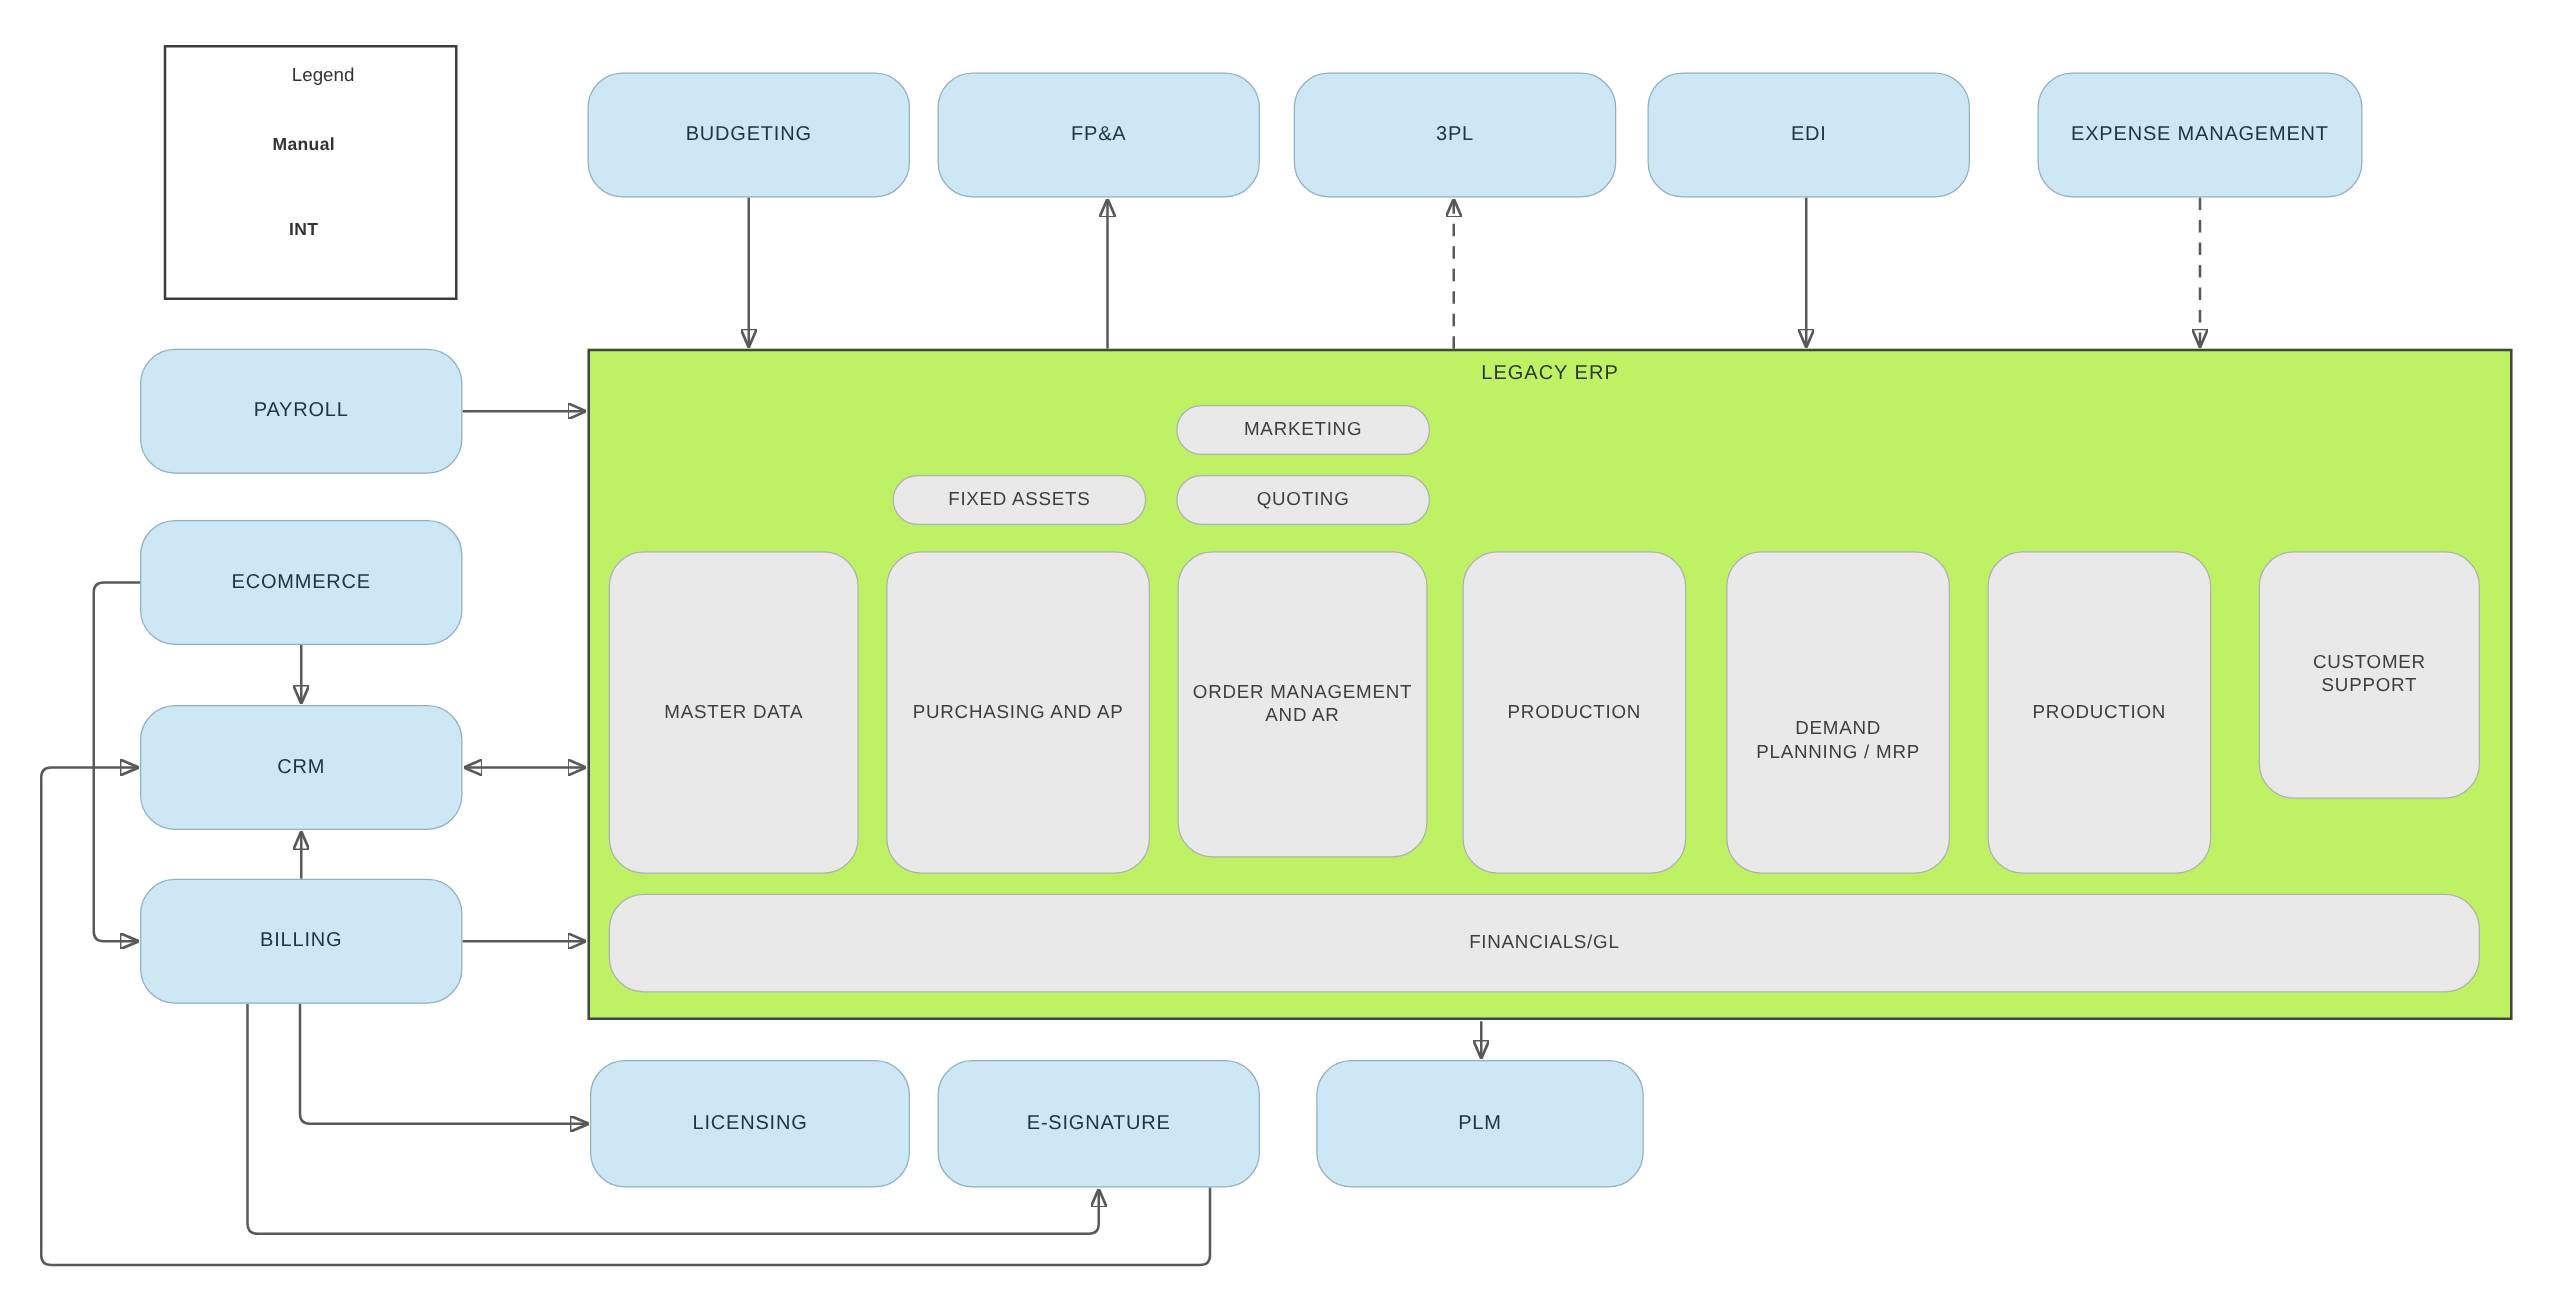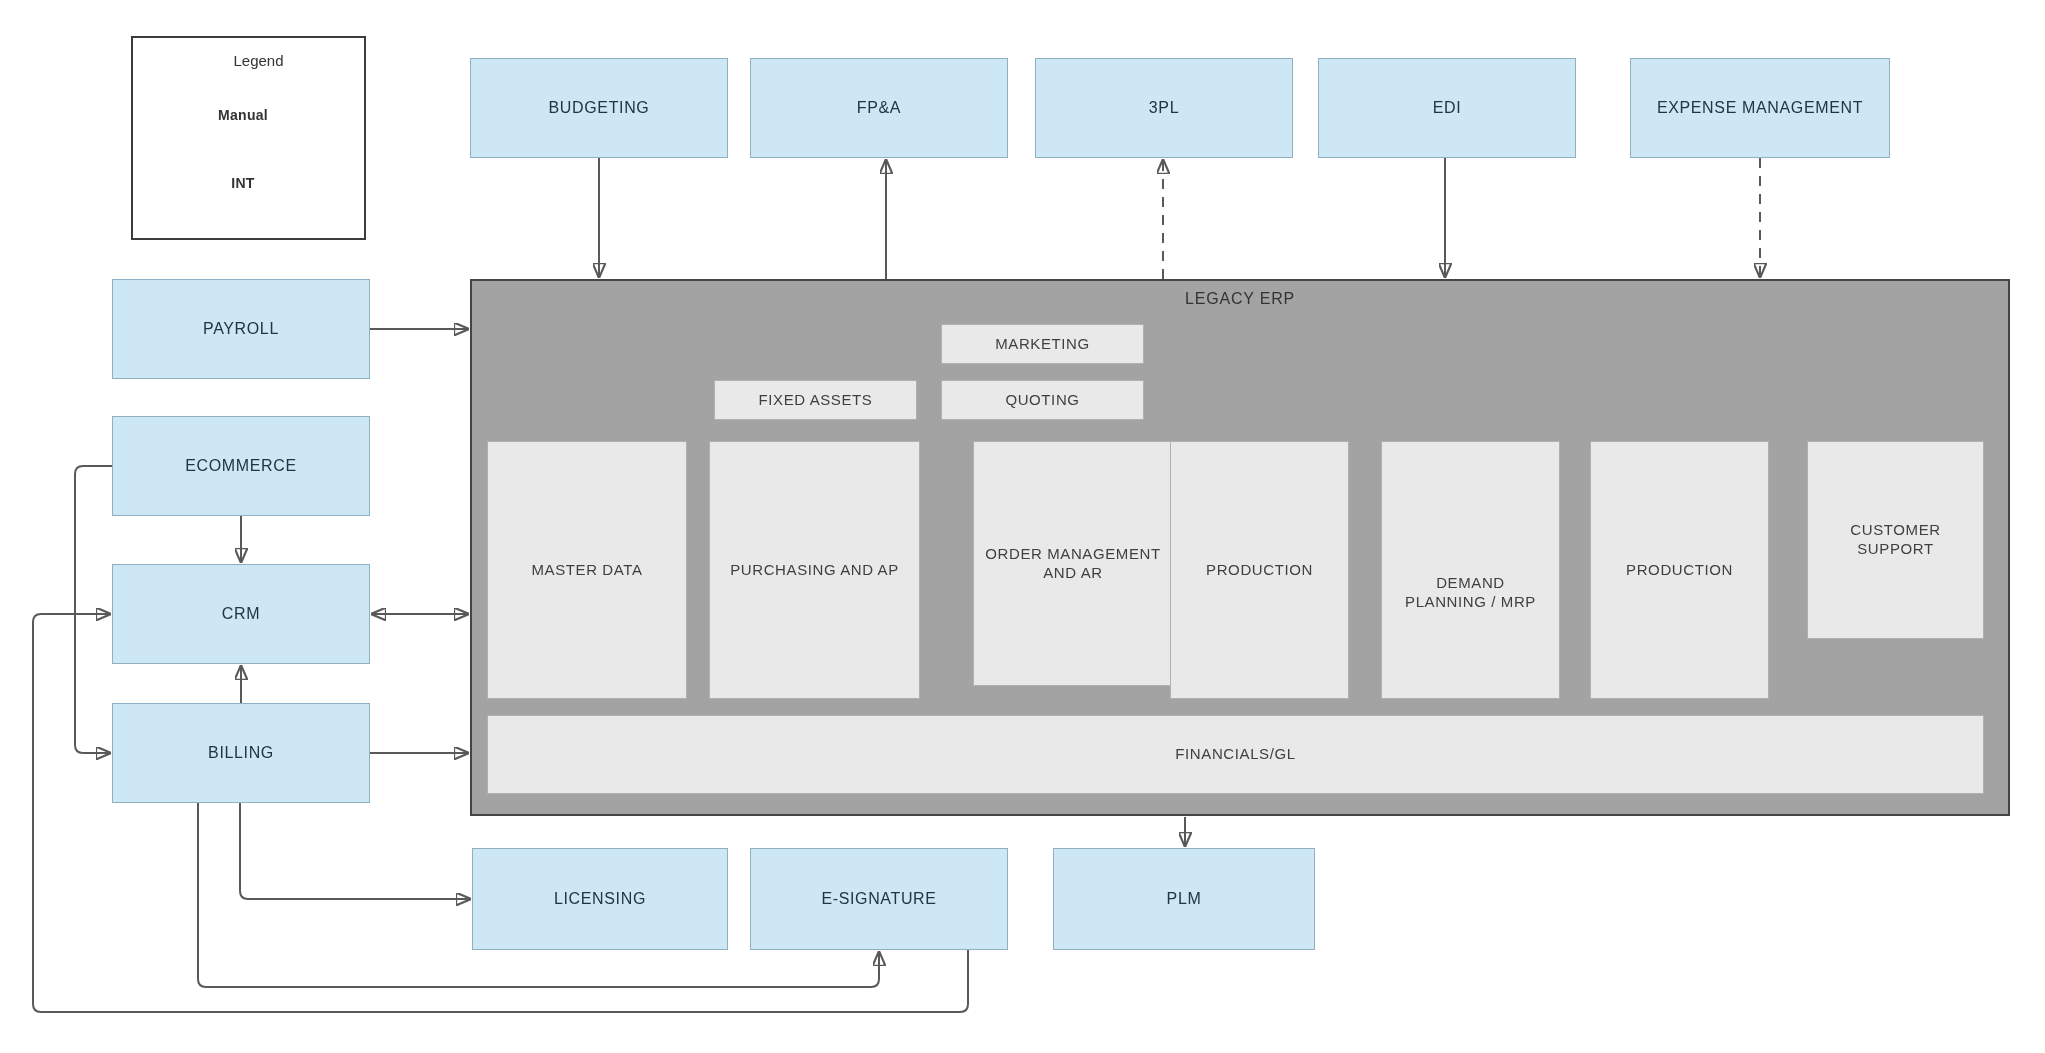--- a/index.html
+++ b/index.html
@@ -1,29 +1,29 @@
 <!DOCTYPE html>
 <html style="--blue-fill: #cee7f5; --blue-border: #8fb0c2; --blue-text: #213642; --gray-fill: #e9e9e9; --gray-border: #b0b0b0; --gray-text: #3f3f3f; --wire: #595959;"><head>
 <meta charset="utf-8">
 <style>
   html,body{margin:0;padding:0;background:#ffffff;}
   body{font-family:"Liberation Sans","DejaVu Sans",sans-serif;}
   #canvas{position:relative;width:2045px;height:1053px;background:#fff;overflow:hidden;}
 
   .box{position:absolute;box-sizing:border-box;display:flex;align-items:center;justify-content:center;
-       text-align:center;letter-spacing:.04em;}
+       text-align:center;letter-spacing:.04em;border-radius:28px;}
   .box span{display:block;line-height:1.25;}
 
   .blue{background:var(--blue-fill,#cee7f5);border:1.5px solid var(--blue-border,#8fb0c2);
         color:var(--blue-text,#213642);font-size:16px;}
   .gray{background:var(--gray-fill,#e9e9e9);border:1.5px solid var(--gray-border,#b0b0b0);
         color:var(--gray-text,#3f3f3f);font-size:15px;}
 
   .erp{position:absolute;left:470px;top:279px;width:1540px;height:537px;
-       border:2.5px solid #454545;background:#a3a3a3;box-sizing:border-box;}
+       border:2.5px solid #454545;background:#bef264;box-sizing:border-box;}
   .erp-title{position:absolute;left:0;right:0;top:9px;text-align:center;
        font-size:16px;color:#333;letter-spacing:.05em;}
 
   
   .erp .box{position:absolute;}
 
   .erp-col span{padding:0 10px;}
   #col-demand span{max-width:132px;margin-top:46px;}
   #col-customer span{max-width:112px;}
 
@@ -119,21 +119,21 @@
     <div class="box gray" style="left:469px;top:99px;width:203px;height:40px">
          <span>QUOTING</span>
       </div>
 
     <div class="box gray erp-col" id="col-master" style="left:15px;top:160px;width:200px;height:258px">
          <span>MASTER DATA</span>
       </div>
     <div class="box gray erp-col" id="col-purchasing" style="left:237px;top:160px;width:211px;height:258px">
          <span>PURCHASING AND AP</span>
       </div>
-    <div class="box gray erp-col" id="col-order" style="left:501px;top:160px;width:200px;height:245px">
+    <div class="box gray erp-col" id="col-order" style="left:470px;top:160px;width:200px;height:245px">
          <span>ORDER MANAGEMENT AND AR</span>
       </div>
     <div class="box gray erp-col" id="col-inventory" style="left:698px;top:160px;width:179px;height:258px">
          <span>PRODUCTION</span>
       </div>
     <div class="box gray erp-col" id="col-demand" style="left:909px;top:160px;width:179px;height:258px">
          <span>DEMAND PLANNING / MRP</span>
       </div>
     <div class="box gray erp-col" id="col-production" style="left:1118px;top:160px;width:179px;height:258px">
          <span>PRODUCTION</span>

